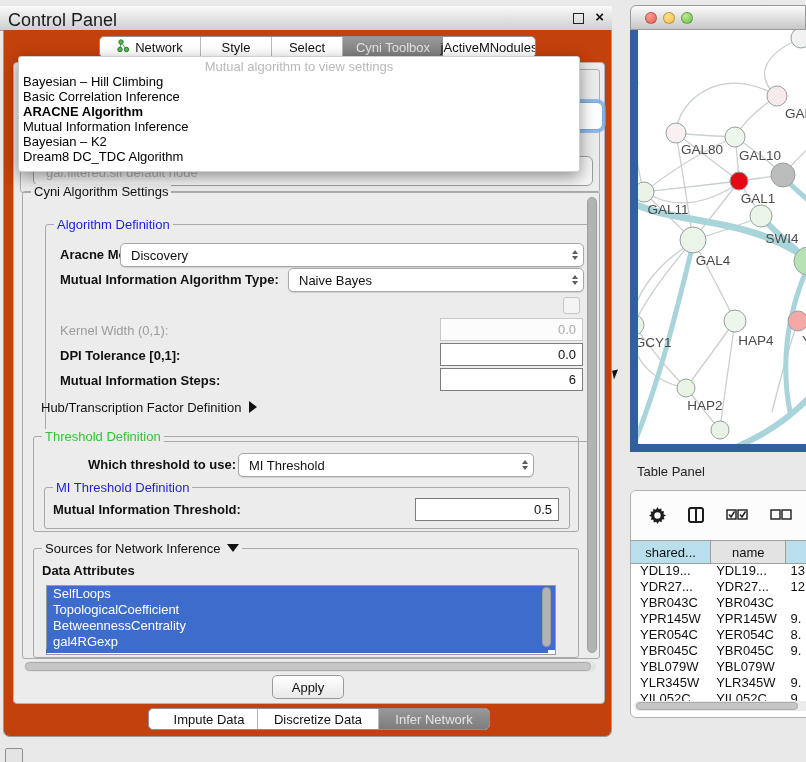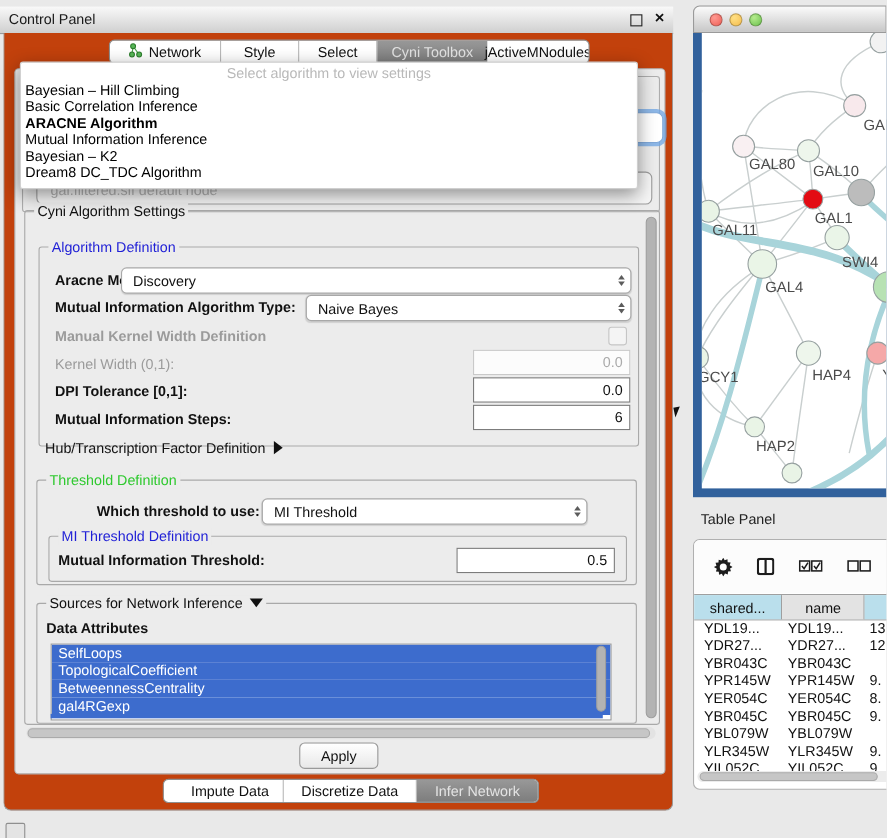--- a/index.html
+++ b/index.html
@@ -1,20 +1,20 @@
 <!DOCTYPE html>
 <html><head>
 <meta charset="utf-8">
 <style>
   html,body{margin:0;padding:0;background:#e9e9e9;font-family:"Liberation Sans",sans-serif;}
   .stage{position:relative;width:806px;height:762px;overflow:hidden;background:#e9e9e9;}
   
   .cp-titlebar{position:absolute;left:0;top:6px;width:612px;height:24px;
     background:linear-gradient(#f9f9f9,#cfcfcf);border-bottom:1px solid #9a9a9a;}
-  .cp-title{position:absolute;left:8px;top:4px;font-size:13px;color:#1a1a1a;}
+  .cp-title{position:absolute;left:8px;top:4px;font-size:18px;color:#1a1a1a;}
   .float-btn{position:absolute;right:28px;top:7px;width:9px;height:9px;border:1.5px solid #222;}
   .close-btn{position:absolute;right:8px;top:2px;font-size:15px;font-weight:bold;color:#111;}
   .cp-body{position:absolute;left:3px;top:30px;width:607px;height:706px;background:#c2410c;
     border:1px solid #9a9a9a;border-top:none;border-radius:0 0 7px 7px;}
   
   .segbar{position:absolute;display:flex;background:#fff;border:1px solid #8f8f8f;border-radius:5px;overflow:hidden;height:22px;box-sizing:border-box;}
   .seg{display:flex;align-items:center;justify-content:center;font-size:13px;color:#111;border-right:1px solid #b9b9b9;gap:5px;white-space:nowrap;}
   .seg:last-child{border-right:none;}
   .seg.sel{background:linear-gradient(#989898,#7d7d7d);color:#e3e3e3;border-right:none;}
   
@@ -117,39 +117,38 @@
 
     <div class="inner-panel">
       <div class="hidden-group">
         <div class="focus-combo"></div>
         <div class="hidden-combo2">gal.filtered.sif default node</div>
       </div>
 
       <div class="gbox" style="left:8px;top:128px;width:578px;height:468px;">
         <span class="gtitle">Cyni Algorithm Settings</span>
 
-        <div class="gbox" style="left:12px;top:32px;width:546px;height:182px;">
+        <div class="gbox" style="left:22px;top:32px;width:546px;height:218px;">
           <span class="gtitle blue">Algorithm Definition</span>
           <span class="lbl" style="left:14px;top:22px;">Aracne Mode:</span>
           <div class="combo" style="left:74px;top:18px;width:464px;height:24px;">
             <span>Discovery</span>
             <span class="spin">
                 <span class="tup"></span>
                 <span class="tdn"></span>
               </span>
           </div>
           <span class="lbl" style="left:14px;top:47px;">Mutual Information Algorithm Type:</span>
           <div class="combo" style="left:242px;top:43px;width:296px;height:24px;">
             <span>Naive Bayes</span>
             <span class="spin">
                 <span class="tup"></span>
                 <span class="tdn"></span>
               </span>
           </div>
-          <span class="lbl dis" style="left:14px;top:73px;">Manual Kernel Width Definition</span>
           <span class="checkbox" style="left:517px;top:72px;"></span>
           <span class="lbl dis plain" style="left:14px;top:98px;">Kernel Width (0,1):</span>
           <div class="field dis" style="left:394px;top:93px;width:143px;height:23px;">0.0</div>
           <span class="lbl" style="left:14px;top:123px;">DPI Tolerance [0,1]:</span>
           <div class="field" style="left:394px;top:118px;width:143px;height:23px;">0.0</div>
           <span class="lbl" style="left:14px;top:148px;">Mutual Information Steps:</span>
           <div class="field" style="left:394px;top:143px;width:143px;height:23px;">6</div>
         </div>
 
         <span class="lbl plain" style="left:18px;top:208px;font-size:13px;">
@@ -200,21 +199,21 @@
     </div>
 
     <div class="segbar" id="bottom-tabs" style="left:144px;top:678px;padding-left:12px;">
         <div class="seg" style="width: 96px;">Impute Data</div>
         <div class="seg" style="width: 120px;">Discretize Data</div>
         <div class="seg sel" style="width: 110px;">Infer Network</div>
       </div>
   </div>
 
   <div class="popup">
-    <div class="pop-ph">Select algorithm to view settings</div>
+    <div class="pop-ph">Mutual algorithm to view settings</div>
     <div id="pop-items">
         <div class="pop-item">Bayesian – Hill Climbing</div>
         <div class="pop-item">Basic Correlation Inference</div>
         <div class="pop-item bold">ARACNE Algorithm</div>
         <div class="pop-item">Mutual Information Inference</div>
         <div class="pop-item">Bayesian – K2</div>
         <div class="pop-item">Dream8 DC_TDC Algorithm</div>
       </div>
   </div>
 

